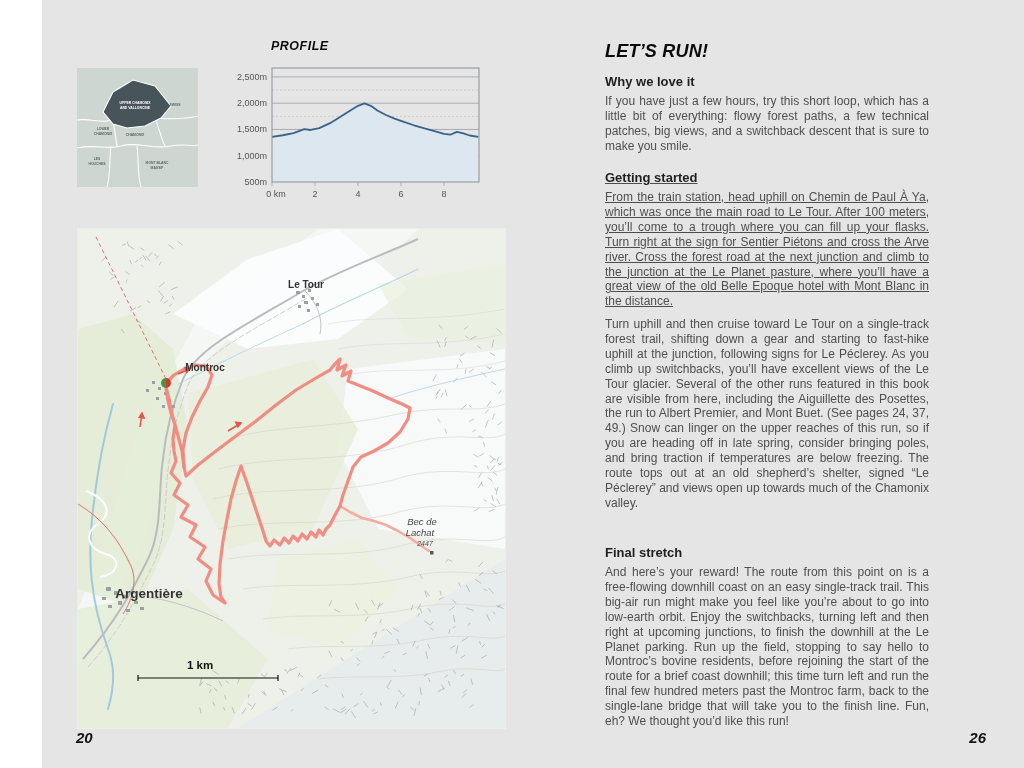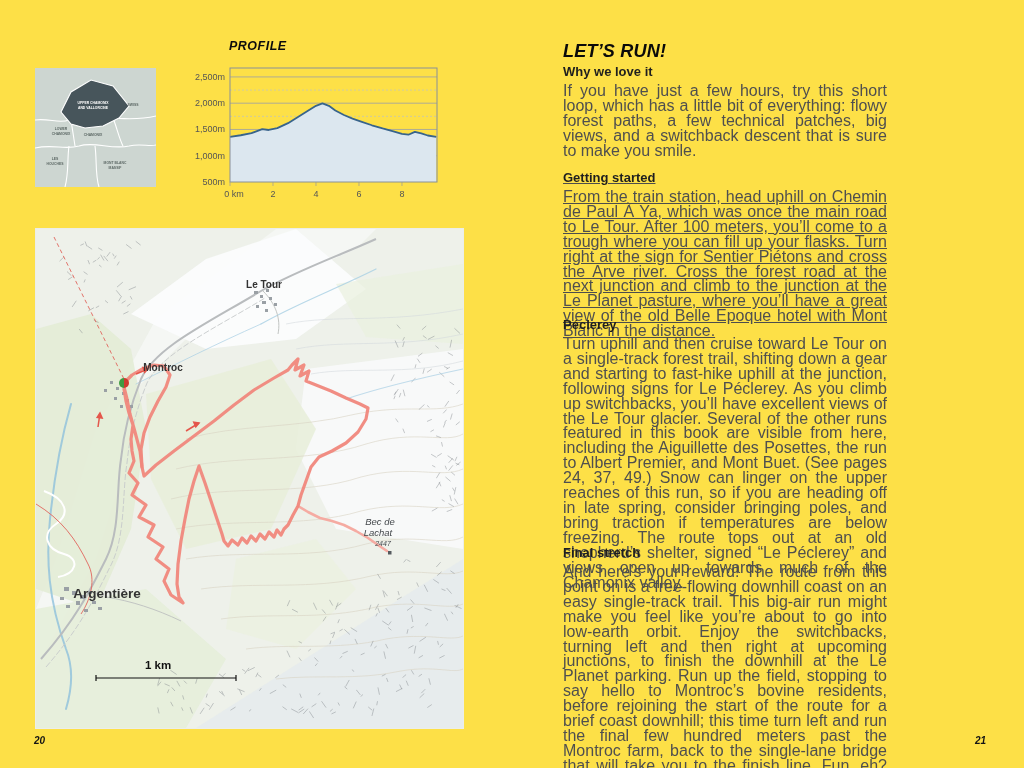--- a/index.html
+++ b/index.html
@@ -1,34 +1,34 @@
 <!DOCTYPE html>
 <html><head>
 <meta charset="utf-8">
 <style>
   html,body{margin:0;padding:0;}
   body{width:1024px;height:768px;background:#ffffff;font-family:"Liberation Sans",sans-serif;position:relative;overflow:hidden;color:#4d4d4d;}
-  .spread{position:absolute;inset:0;background:#fde047;}
+  .spread{position:absolute;inset:0;background:#e5e5e5;margin-left:42px;}
 
   
   .inset-map{position:absolute;left:35px;top:68px;width:121px;height:119px;}
   .profile-title{position:absolute;left:229px;top:38px;font-size:13.5px;font-weight:bold;font-style:italic;letter-spacing:.6px;color:#0d0d0d;transform:scaleX(.92);transform-origin:left;}
   .profile-chart{position:absolute;left:160px;top:36px;width:300px;height:168px;}
   .big-map{position:absolute;left:35px;top:228px;width:427px;height:499px;border:1px solid #eceee9;}
-  .page-num{position:absolute;bottom:22px;font-size:10px;font-weight:bold;font-style:italic;color:#141414;}
+  .page-num{position:absolute;bottom:22px;font-size:15px;font-weight:bold;font-style:italic;color:#141414;}
   .page-num.left{left:34px;}
   .page-num.right{right:38px;}
 
   
   .text-col{position:absolute;left:563px;top:0;width:324px;}
   .run-title{position:absolute;top:40px;left:0;font-size:19px;font-weight:800;font-style:italic;color:#0a0a0a;letter-spacing:.2px;transform:scaleX(.95);transform-origin:left;}
   .section{position:absolute;left:0;width:324px;}
   .section h3{margin:0 0 5px 0;font-size:13px;font-weight:bold;color:#1f1f1f;}
-  .section p{margin:0;font-size:16px;line-height:14.9px;text-align:justify;color:#4f4f4f;}
-  .s1{top:64px;} .s2{top:170px;text-decoration:underline;} .s3{top:317px;} .s4{top:545px;}
+  .section p{margin:0;font-size:12px;line-height:14.9px;text-align:justify;color:#4f4f4f;}
+  .s1{top:74px;} .s2{top:170px;text-decoration:underline;} .s3{top:317px;} .s4{top:545px;}
 
   svg text{font-family:"Liberation Sans",sans-serif;}
 </style>
 </head>
 <body>
 
 <div class="spread">
 
   <svg class="inset-map" viewBox="0 0 121 119">
     <rect x="0" y="0" width="121" height="119" fill="#cdd6d1"></rect>
@@ -472,25 +472,24 @@
       <h3>Why we love it</h3>
       <p>If you have just a few hours, try this short loop, which has a little bit of everything: flowy forest paths, a few technical patches, big views, and a switchback descent that is sure to make you smile.</p>
     </div>
 
     <div class="section s2">
       <h3>Getting started</h3>
       <p>From the train station, head uphill on Chemin de Paul À Ya, which was once the main road to Le Tour. After 100 meters, you’ll come to a trough where you can fill up your flasks. Turn right at the sign for Sentier Piétons and cross the Arve river. Cross the forest road at the next junction and climb to the junction at the Le Planet pasture, where you’ll have a great view of the old Belle Epoque hotel with Mont Blanc in the distance.</p>
     </div>
 
     <div class="section s3">
-      <h3>Péclerey</h3>
       <p>Turn uphill and then cruise toward Le Tour on a single-track forest trail, shifting down a gear and starting to fast-hike uphill at the junction, following signs for Le Péclerey. As you climb up switchbacks, you’ll have excellent views of the Le Tour glacier. Several of the other runs featured in this book are visible from here, including the Aiguillette des Posettes, the run to Albert Premier, and Mont Buet. (See pages 24, 37, 49.) Snow can linger on the upper reaches of this run, so if you are heading off in late spring, consider bringing poles, and bring traction if temperatures are below freezing. The route tops out at an old shepherd’s shelter, signed “Le Péclerey” and views open up towards much of the Chamonix valley.</p>
     </div>
 
     <div class="section s4">
       <h3>Final stretch</h3>
       <p>And here’s your reward! The route from this point on is a free-flowing downhill coast on an easy single-track trail. This big-air run might make you feel like you’re about to go into low-earth orbit. Enjoy the switchbacks, turning left and then right at upcoming junctions, to finish the downhill at the Le Planet parking. Run up the field, stopping to say hello to Montroc’s bovine residents, before rejoining the start of the route for a brief coast downhill; this time turn left and run the final few hundred meters past the Montroc farm, back to the single-lane bridge that will take you to the finish line. Fun, eh? We thought you’d like this run!</p>
     </div>
   </div>
 
-  <div class="page-num right">21</div>
+  <div class="page-num right">26</div>
 
 </div>
 
 </body></html>

